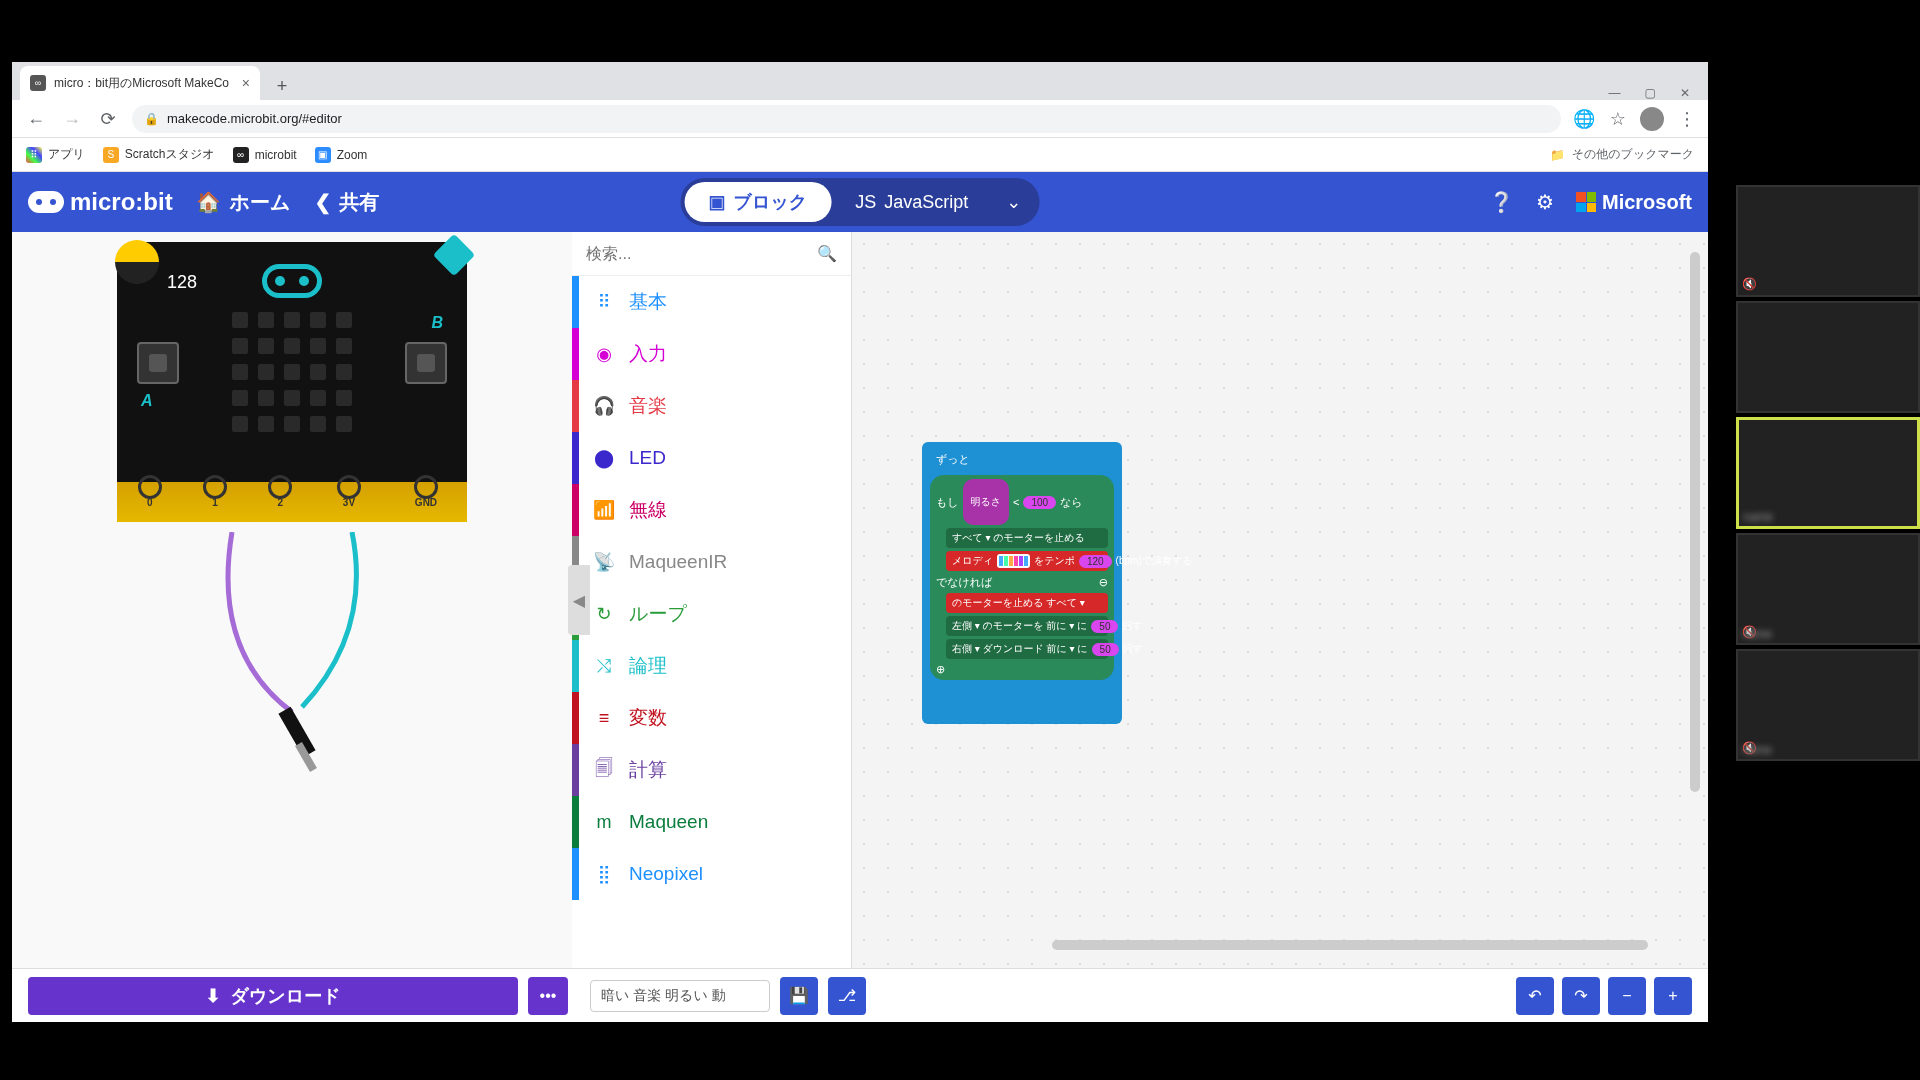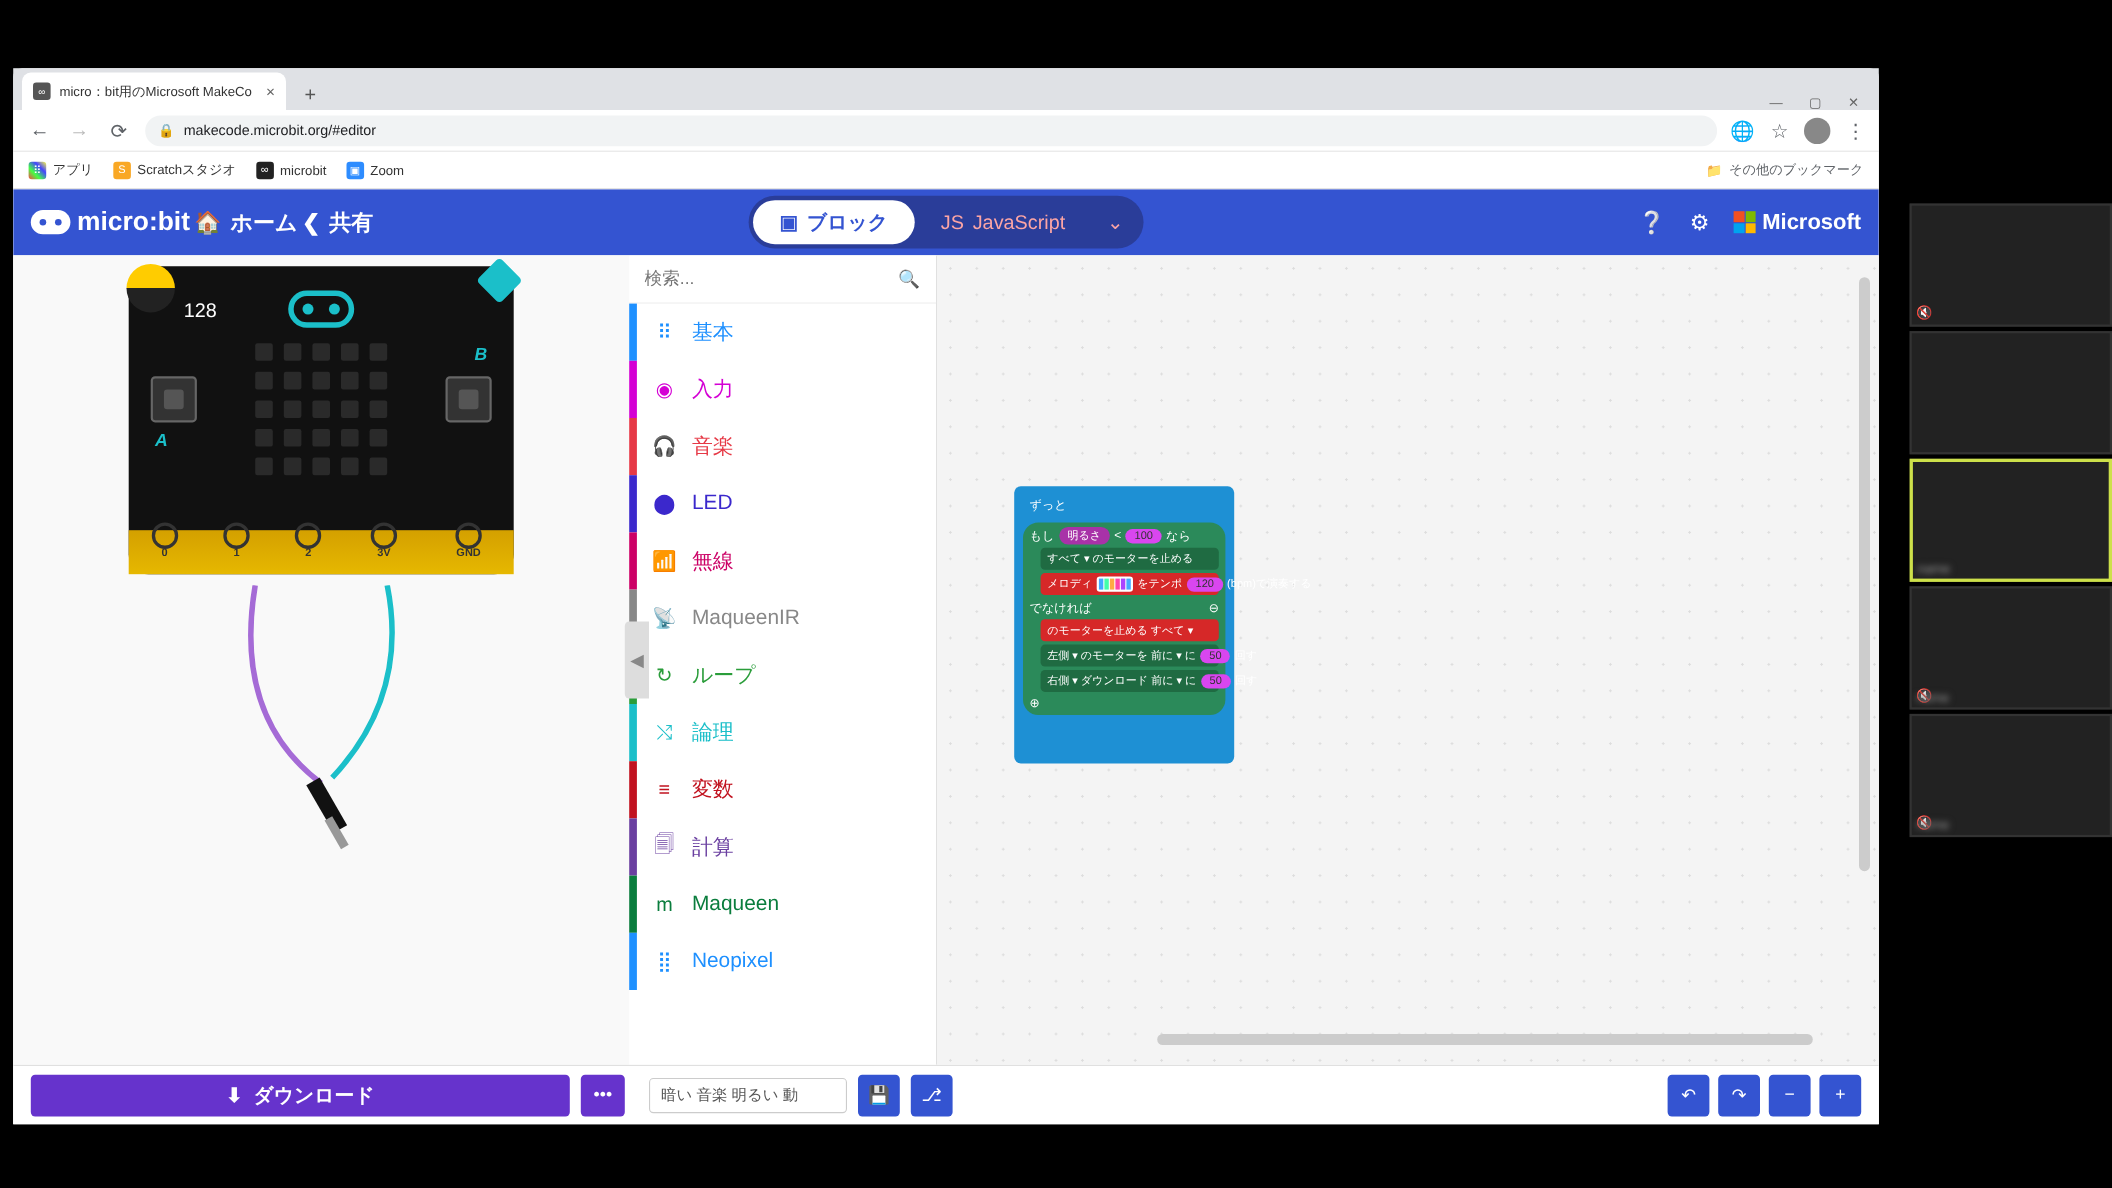--- a/index.html
+++ b/index.html
@@ -16,28 +16,28 @@
 .nav-icon{width:24px;height:24px;display:flex;align-items:center;justify-content:center;color:#5f6368;font-size:18px;cursor:pointer}
 .nav-icon.disabled{color:#bbb}
 .url-box{flex:1;height:28px;background:#f1f3f4;border-radius:14px;display:flex;align-items:center;padding:0 12px;gap:8px;font-size:13px;color:#202124}
 .lock{font-size:12px;color:#5f6368}
 .addr-icons{display:flex;gap:14px;align-items:center;color:#5f6368;font-size:18px}
 .bookbar{height:34px;background:#fff;display:flex;align-items:center;padding:0 14px;gap:18px;border-bottom:1px solid #e0e0e0;font-size:12px;color:#333}
 .bm{display:flex;align-items:center;gap:6px;cursor:pointer}
 .bm-icon{width:16px;height:16px;border-radius:3px;display:inline-flex;align-items:center;justify-content:center;font-size:10px;color:#fff}
 .bm-other{margin-left:auto;display:flex;align-items:center;gap:6px;color:#5f6368}
 .editor{flex:1;display:flex;flex-direction:column;position:relative;overflow:hidden;background:#f9f9f9}
-.eheader{height:60px;background:#3454d1;display:flex;align-items:center;padding:0 16px;gap:4px;color:#fff;position:relative}
+.eheader{height:60px;background:#3454d1;display:flex;align-items:center;padding:0 16px;gap:24px;color:#fff;position:relative}
 .logo{font-weight:700;font-size:24px;display:flex;align-items:center;gap:6px}
 .logo-icon{width:36px;height:22px;background:#fff;border-radius:11px;position:relative}
 .logo-icon::before,.logo-icon::after{content:"";position:absolute;width:6px;height:6px;background:#3454d1;border-radius:50%;top:8px}
 .logo-icon::before{left:8px}.logo-icon::after{right:8px}
 .hbtn{display:flex;align-items:center;gap:8px;font-size:20px;font-weight:600;cursor:pointer}
 .seg{position:absolute;left:50%;transform:translateX(-50%);height:48px;background:#2a3d99;border-radius:24px;display:flex;align-items:center;padding:4px}
-.seg-btn{height:40px;padding:0 24px;display:flex;align-items:center;gap:8px;font-size:18px;color:#fca5a5;border-radius:20px;cursor:pointer}
+.seg-btn{height:40px;padding:0 24px;display:flex;align-items:center;gap:8px;font-size:18px;color:#ffffff;border-radius:20px;cursor:pointer}
 .seg-btn.active{background:#fff;color:#3454d1;font-weight:600}
 .hright{margin-left:auto;display:flex;align-items:center;gap:22px;font-size:20px}
 .mslogo{display:flex;align-items:center;gap:6px;font-size:20px;font-weight:600}
 .msgrid{width:20px;height:20px;display:grid;grid-template:1fr 1fr/1fr 1fr;gap:1px}
 .msgrid div:nth-child(1){background:#f25022}.msgrid div:nth-child(2){background:#7fba00}.msgrid div:nth-child(3){background:#00a4ef}.msgrid div:nth-child(4){background:#ffb900}
 .ebody{flex:1;display:flex;position:relative;overflow:hidden}
 .sim{width:560px;background:#f9f9f9;position:relative;padding:10px 40px}
 .board{width:350px;height:280px;background:#111;border-radius:18px;margin:0 auto;position:relative}
 .earL{position:absolute;left:-2px;top:-2px;width:44px;height:44px;border-radius:50%;background:linear-gradient(180deg,#ffcc00 50%,#222 50%)}
 .earR{position:absolute;right:-2px;top:-2px;width:30px;height:30px;background:#1bbfc9;transform:rotate(45deg);border-radius:4px}
@@ -60,21 +60,21 @@
 .search{height:44px;display:flex;align-items:center;padding:0 14px;border-bottom:1px solid #eee;color:#888}
 .search input{flex:1;border:none;outline:none;font-size:16px;background:transparent}
 .cat{height:52px;display:flex;align-items:center;padding-left:14px;gap:14px;font-size:19px;cursor:pointer;border-left:7px solid}
 .cat-icon{width:22px;font-size:18px;text-align:center}
 .workspace{flex:1;background:#f4f4f4;background-image:radial-gradient(#ddd 1px,transparent 1px);background-size:24px 24px;position:relative}
 .blocks{position:absolute;left:70px;top:210px}
 .forever{background:#1e90d4;border-radius:6px;padding:6px 0 40px 0;width:200px;position:relative}
 .forever-label{color:#fff;font-size:11px;padding:4px 14px}
 .ifblock{background:#2b8a5a;border-radius:14px;margin:4px 8px;padding:4px 6px;color:#fff;font-size:11px}
 .ifhead{display:flex;align-items:center;gap:4px;flex-wrap:wrap;white-space:nowrap}
-.pill{background:#a832a8;border-radius:10px;padding:1px 8px;font-size:10px}
+.pill{background:#a832a8;border-radius:10px;padding:16px 8px;font-size:10px}
 .oval{background:#d946ef;color:#333;border-radius:10px;padding:1px 8px;font-size:10px}
 .motorblk{background:#1f6b42;border-radius:4px;margin:3px 0 3px 10px;padding:3px 6px;font-size:10px;display:flex;align-items:center;gap:4px;white-space:nowrap}
 .musicblk{background:#d62828;border-radius:4px;margin:3px 0 3px 10px;padding:3px 6px;font-size:10px;display:flex;align-items:center;gap:4px;white-space:nowrap}
 .melody{display:inline-flex;gap:1px;background:#fff;padding:2px;border-radius:3px}
 .melody span{width:4px;height:10px}
 .footer{height:54px;background:#fff;border-top:1px solid #ddd;display:flex;align-items:center;padding:0 16px;gap:10px}
 .dlbtn{flex:0 0 490px;height:38px;background:#6633cc;color:#fff;border-radius:4px;display:flex;align-items:center;justify-content:center;gap:10px;font-size:18px;font-weight:600;cursor:pointer}
 .dlmore{width:40px;height:38px;background:#6633cc;border-radius:4px;color:#fff;display:flex;align-items:center;justify-content:center;cursor:pointer}
 .pname{margin-left:12px;padding:6px 10px;border:1px solid #ccc;border-radius:4px;font-size:14px;color:#555;min-width:180px}
 .sqbtn{width:38px;height:38px;background:#3454d1;color:#fff;border-radius:4px;display:flex;align-items:center;justify-content:center;font-size:16px;cursor:pointer}

